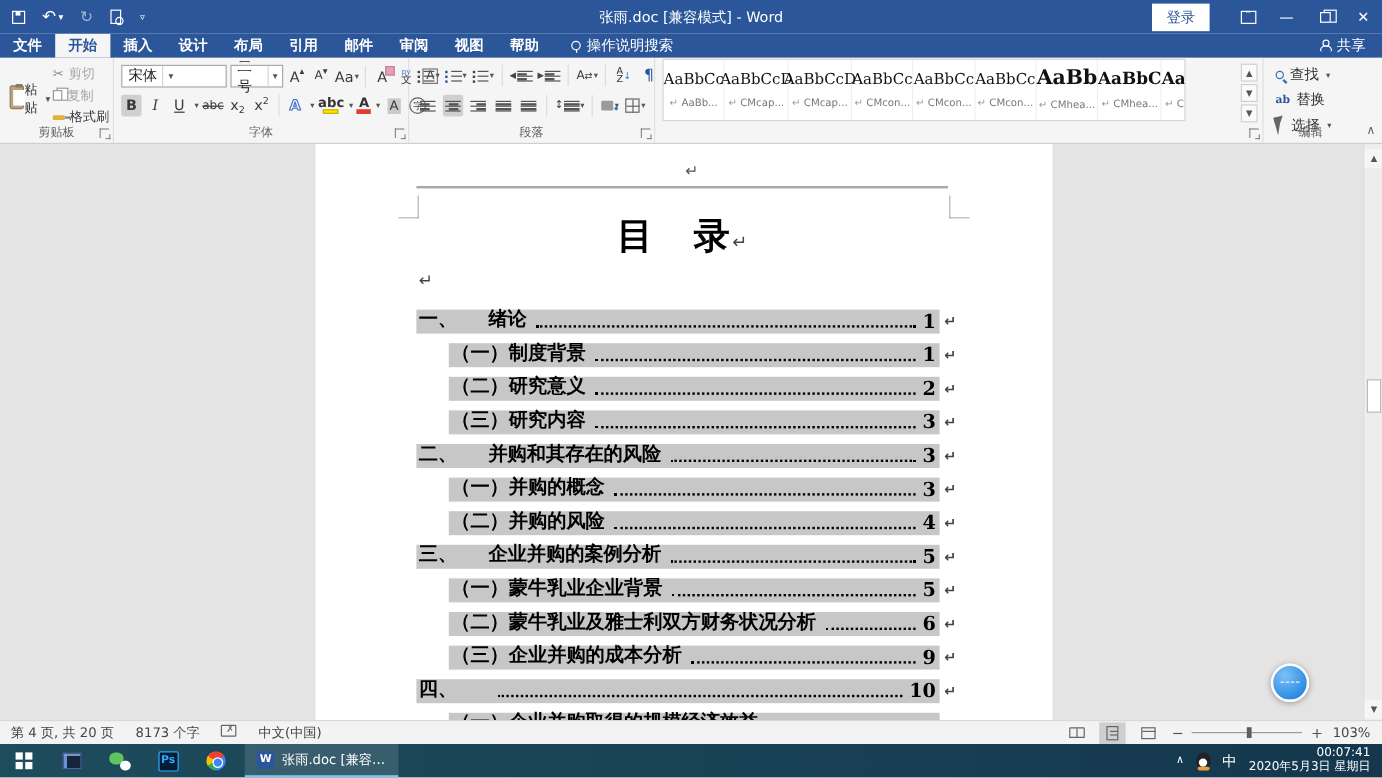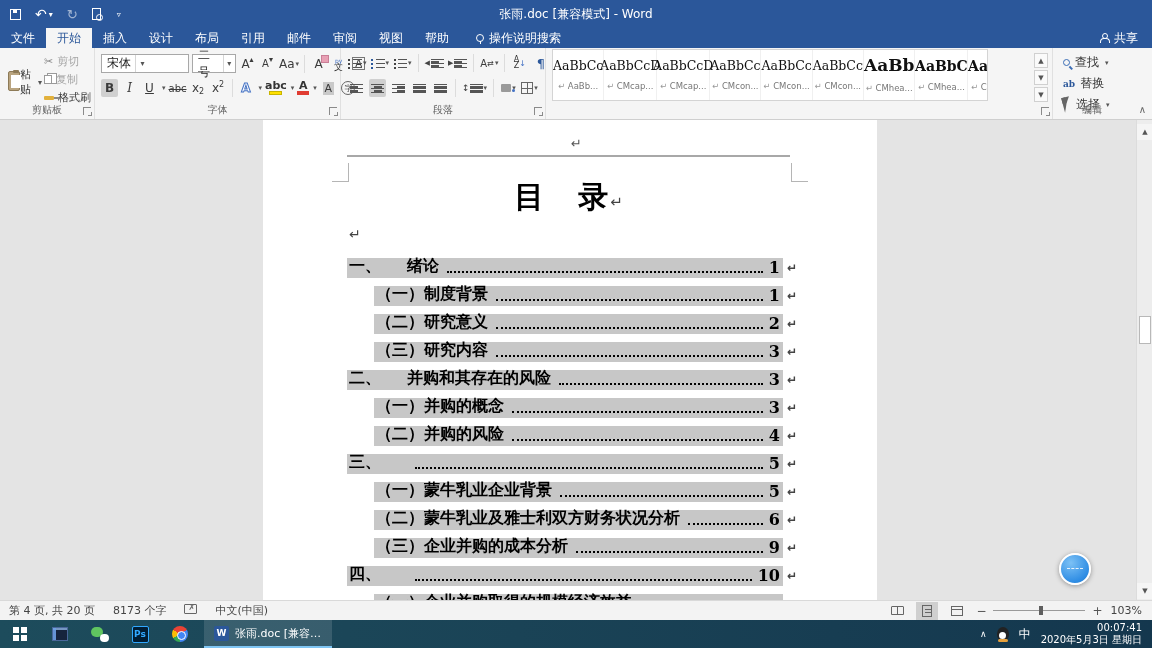--- a/index.html
+++ b/index.html
@@ -22,21 +22,21 @@
   .tb-right{margin-left:auto;display:flex;align-items:center;height:28px;}
   .signin{background:#fff;color:#2b579a;font-size:12px;padding:3px 12px;margin-right:16px;cursor:pointer;}
   .winbtn{width:32px;height:28px;display:flex;align-items:center;justify-content:center;font-size:12px;color:#fff;}
   .i-ribopt{width:13px;height:11px;border:1px solid #fff;display:flex;align-items:flex-start;justify-content:center;font-size:7px;line-height:4px;}
   .i-restore{width:9px;height:9px;border:1px solid #fff;position:relative;background:#2b579a;}
   .i-restore::before{content:"";position:absolute;left:2px;top:-3px;width:9px;height:9px;border:1px solid #fff;z-index:-1;}
 
   
   .tabrow{position:absolute;left:0;top:28px;width:1152px;height:20px;background:#2b579a;display:flex;align-items:stretch;
     color:#fff;font-size:12px;z-index:29;}
-  .tab{display:flex;align-items:center;padding:0 11px;cursor:pointer;}
+  .tab{display:flex;align-items:center;padding:0 11px;cursor:pointer;font-weight:bold;}
   .tab.active{background:#f5f5f5;color:#2b579a;}
   .tellme{display:flex;align-items:center;gap:5px;padding:0 10px;margin-left:6px;}
   .i-bulb{width:8px;height:8px;border:1px solid #fff;border-radius:50%;position:relative;}
   .i-bulb::after{content:"";position:absolute;left:2.5px;bottom:-3px;width:1.5px;height:3px;background:#fff;}
   .share{margin-left:auto;display:flex;align-items:center;gap:5px;padding-right:14px;}
   .i-person{width:10px;height:10px;position:relative;}
   .i-person::before{content:"";position:absolute;left:3px;top:0;width:4px;height:4px;border:1px solid #fff;border-radius:50%;}
   .i-person::after{content:"";position:absolute;left:1px;bottom:0;width:8px;height:4px;border:1px solid #fff;border-bottom:none;border-radius:4px 4px 0 0;}
 
   
@@ -222,20 +222,31 @@
         <span class="i-redo">↻</span>
       </span>
     <span class="qbtn">
         <span class="i-preview"></span>
       </span>
     <span class="qbtn">
         <span class="ddv">▿</span>
       </span>
   </div>
   <div class="title-center">张雨.doc [兼容模式] - Word</div>
+  <div class="tb-right">
+    <span class="signin">登录</span>
+    <span class="winbtn">
+        <span class="i-ribopt">⌃</span>
+      </span>
+    <span class="winbtn">—</span>
+    <span class="winbtn">
+        <span class="i-restore"></span>
+      </span>
+    <span class="winbtn">✕</span>
+  </div>
 </div>
 
 <div class="tabrow">
   <span class="tab">文件</span>
   <span class="tab active">开始</span>
   <span class="tab">插入</span>
   <span class="tab">设计</span>
   <span class="tab">布局</span>
   <span class="tab">引用</span>
   <span class="tab">邮件</span>
@@ -557,20 +568,21 @@
           <span class="hl">
             <span class="ttl">（二）并购的风险</span>
             <span class="lead"></span>
             <span class="pg">4</span>
           </span>
           <span class="pmk">↵</span>
         </div>
       <div class="trow lvl1">
           <span class="hl">
             <span class="num">三、</span>
+            <span class="ttl">企业并购的案例分析</span>
             <span class="lead"></span>
             <span class="pg">5</span>
           </span>
           <span class="pmk">↵</span>
         </div>
       <div class="trow lvl2">
           <span class="hl">
             <span class="ttl">（一）蒙牛乳业企业背景</span>
             <span class="lead"></span>
             <span class="pg">5</span>

